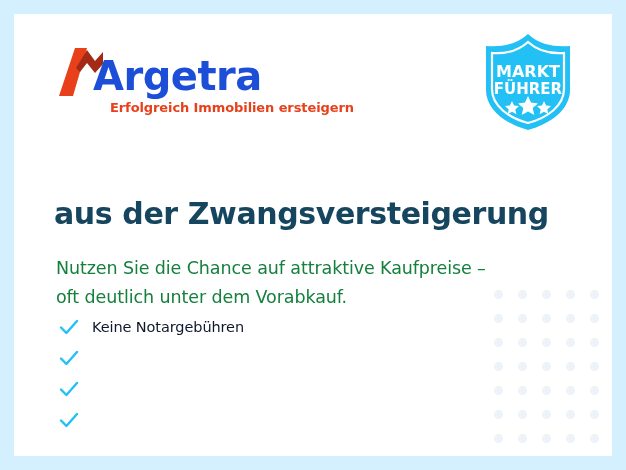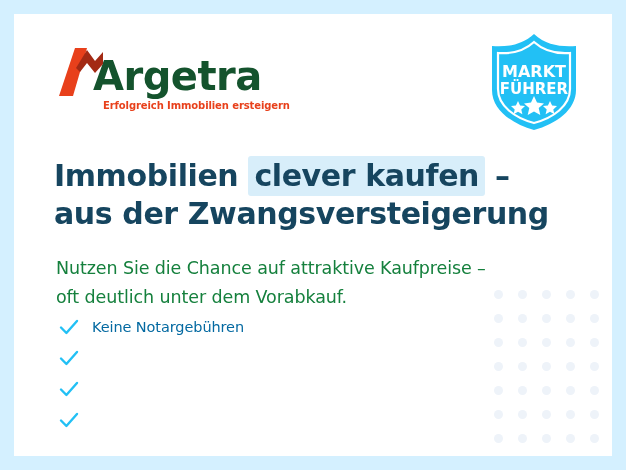--- a/index.html
+++ b/index.html
@@ -66,40 +66,40 @@
     position: relative;
     width: 48px;
     height: 52px;
     margin-right: 1px;
   }
   .logo-wordmark {
     font-family: "DejaVu Sans", sans-serif;
     font-weight: bold;
     font-size: 40px;
     line-height: 40px;
-    color: #14532d;
+    color: #1d4ed8;
     letter-spacing: -0.5px;
     margin-left: -13px;
     padding-bottom: 2px;
   }
   .logo-tagline {
     font-family: "DejaVu Sans", sans-serif;
-    font-size: 10px;
+    font-size: 13px;
     font-weight: bold;
     color: #e8401b;
     letter-spacing: -0.1px;
     margin-top: 2px;
-    margin-left: 1px;
+    margin-left: 8px;
     padding-left: 45px;
   }
 
   
   .badge {
     position: absolute;
-    right: 32px;
+    right: 38px;
     top: 18px;
     width: 92px;
     height: 100px;
     z-index: 2;
   }
   .badge svg { display: block; }
 
   
   .headline {
     position: absolute;
@@ -150,21 +150,21 @@
   .check-icon {
     width: 22px;
     height: 22px;
     flex: 0 0 22px;
     margin-right: 12px;
     display: block;
   }
   .benefit-label {
     font-family: "DejaVu Sans", sans-serif;
     font-size: 14.5px;
-    color: #0369a1;
+    color: #0f172a;
     letter-spacing: -0.1px;
     white-space: nowrap;
   }
 </style>
 </head>
 <body>
 
 <div class="banner">
   <div class="card">
 
@@ -227,21 +227,20 @@
         <text x="46" y="62" text-anchor="middle" fill="#ffffff" font-family="DejaVu Sans, sans-serif" font-size="15" font-weight="bold">FÜHRER</text>
         <g fill="#ffffff">
           <polygon points="30,69 32.1,73.6 37,74.1 33.3,77.4 34.4,82.2 30,79.7 25.6,82.2 26.7,77.4 23,74.1 27.9,73.6"></polygon>
           <polygon points="46,64 49,70.6 56,71.4 50.7,76.1 52.3,83 46,79.4 39.7,83 41.3,76.1 36,71.4 43,70.6"></polygon>
           <polygon points="62,69 64.1,73.6 69,74.1 65.3,77.4 66.4,82.2 62,79.7 57.6,82.2 58.7,77.4 55,74.1 59.9,73.6"></polygon>
         </g>
       </svg>
     </div>
 
     <h1 class="headline">
-      <span><span>Immobilien </span><span class="hl">clever kaufen</span><span> –</span></span>
       <br>
       <span>aus der Zwangsversteigerung</span>
     </h1>
 
     <p class="subhead">
       <span>Nutzen Sie die Chance auf attraktive Kaufpreise –</span><br>
       <span>oft deutlich unter dem Vorabkauf.</span>
     </p>
 
     <ul class="benefits">

